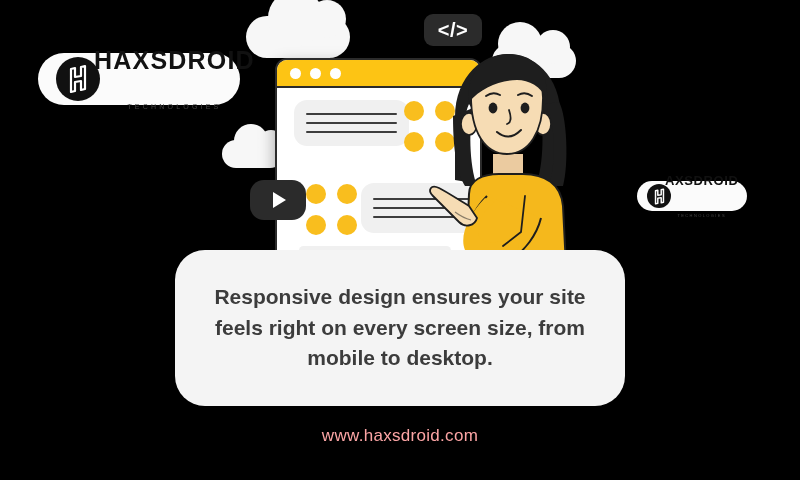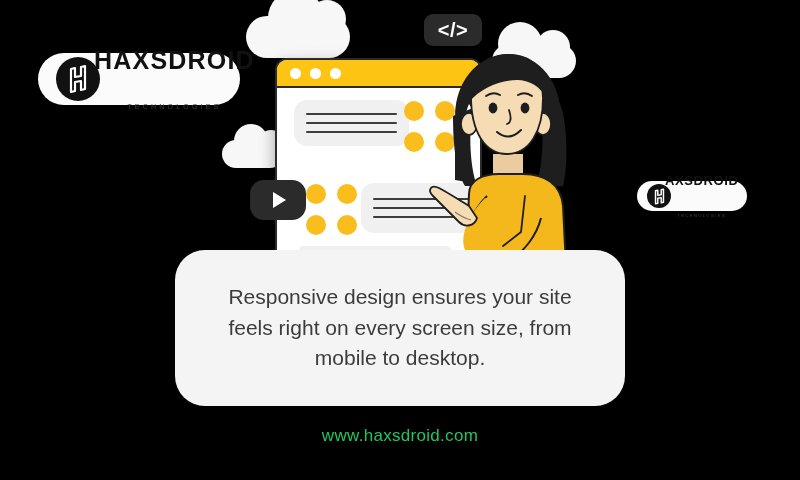--- a/index.html
+++ b/index.html
@@ -103,26 +103,27 @@
 
   
   #caption-panel{
     position:absolute;left:175px;top:250px;width:450px;height:156px;
     background:#f4f4f4;border-radius:30px;
     display:flex;align-items:center;justify-content:center;
   }
   #caption-text{
     color:#3c3c3c;font-size:21px;line-height:1.45;text-align:center;
     padding:0 34px;
+    font-weight:bold;
   }
 
   
   #footer-url{
     position:absolute;left:0;top:426px;width:800px;text-align:center;
-    color:#22c55e;font-size:17px;letter-spacing:.3px;
+    color:#fca5a5;font-size:17px;letter-spacing:.3px;
   }
 </style>
 </head>
 <body>
 
 <div class="stage">
 
   <div class="cloud" id="cloud-top"></div>
   <div class="cloud" id="cloud-left"></div>
   <div class="cloud" id="cloud-right"></div>

